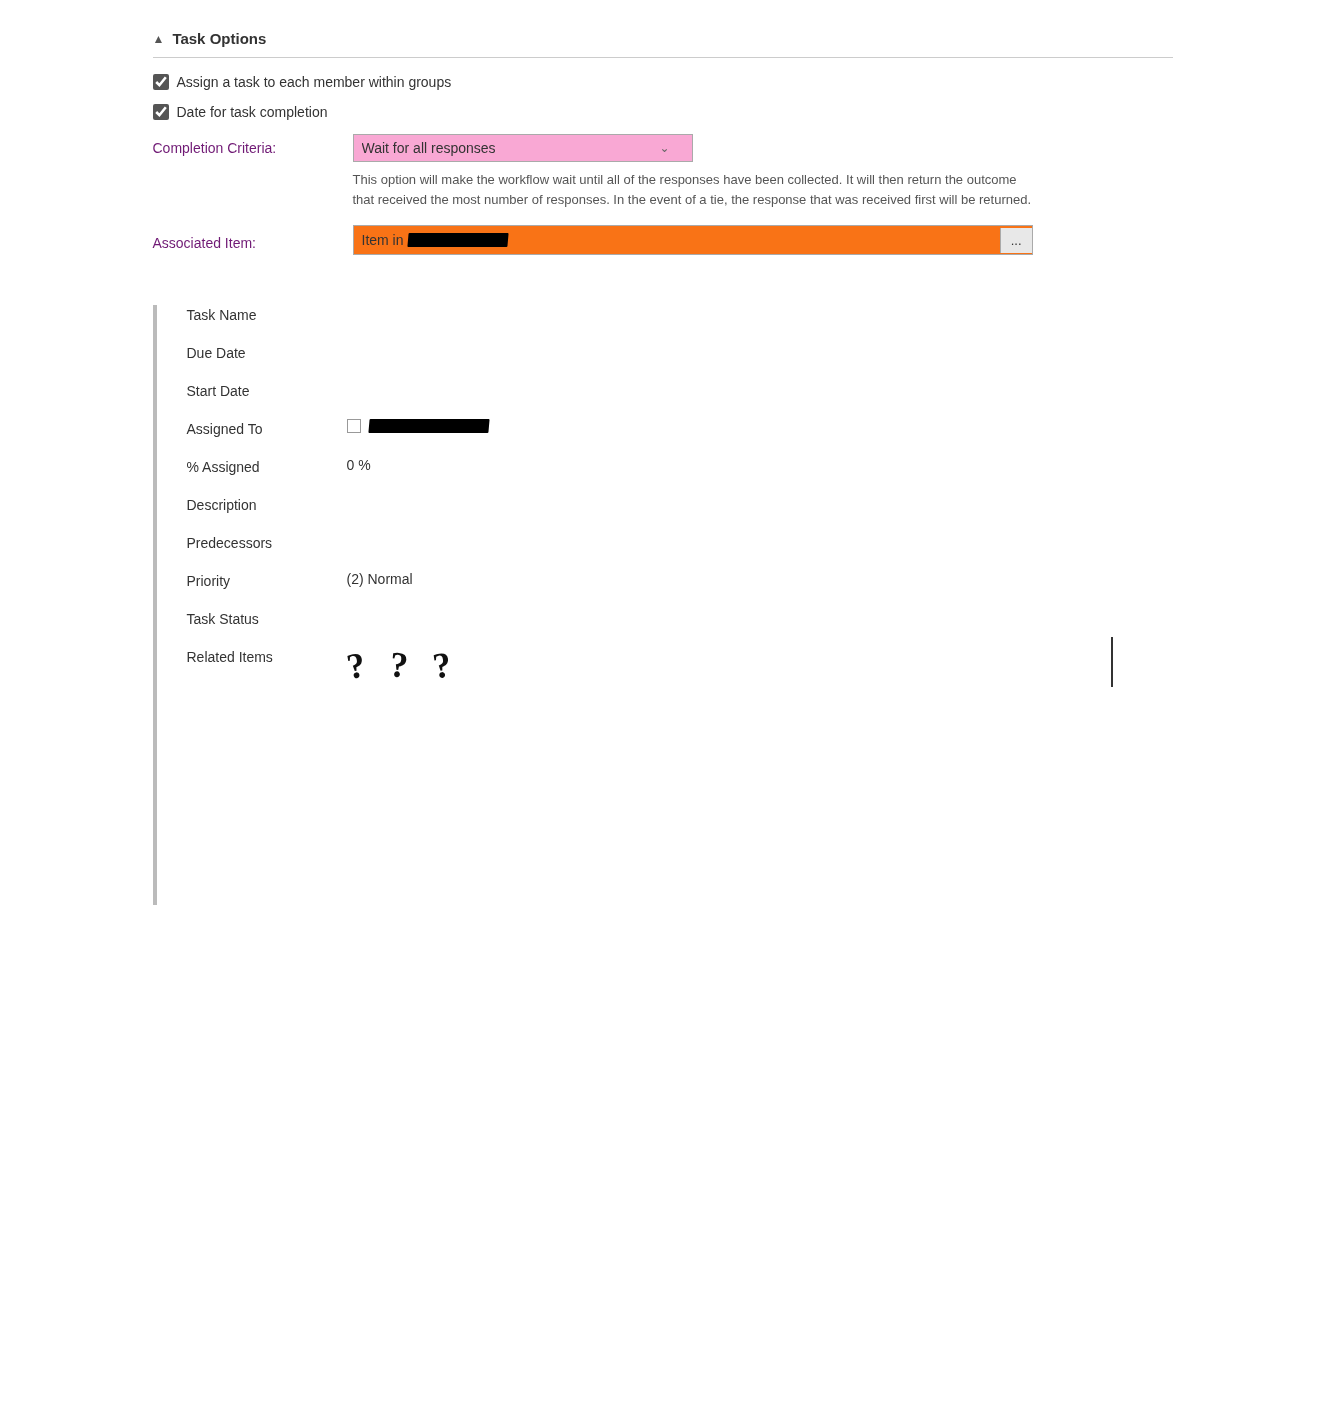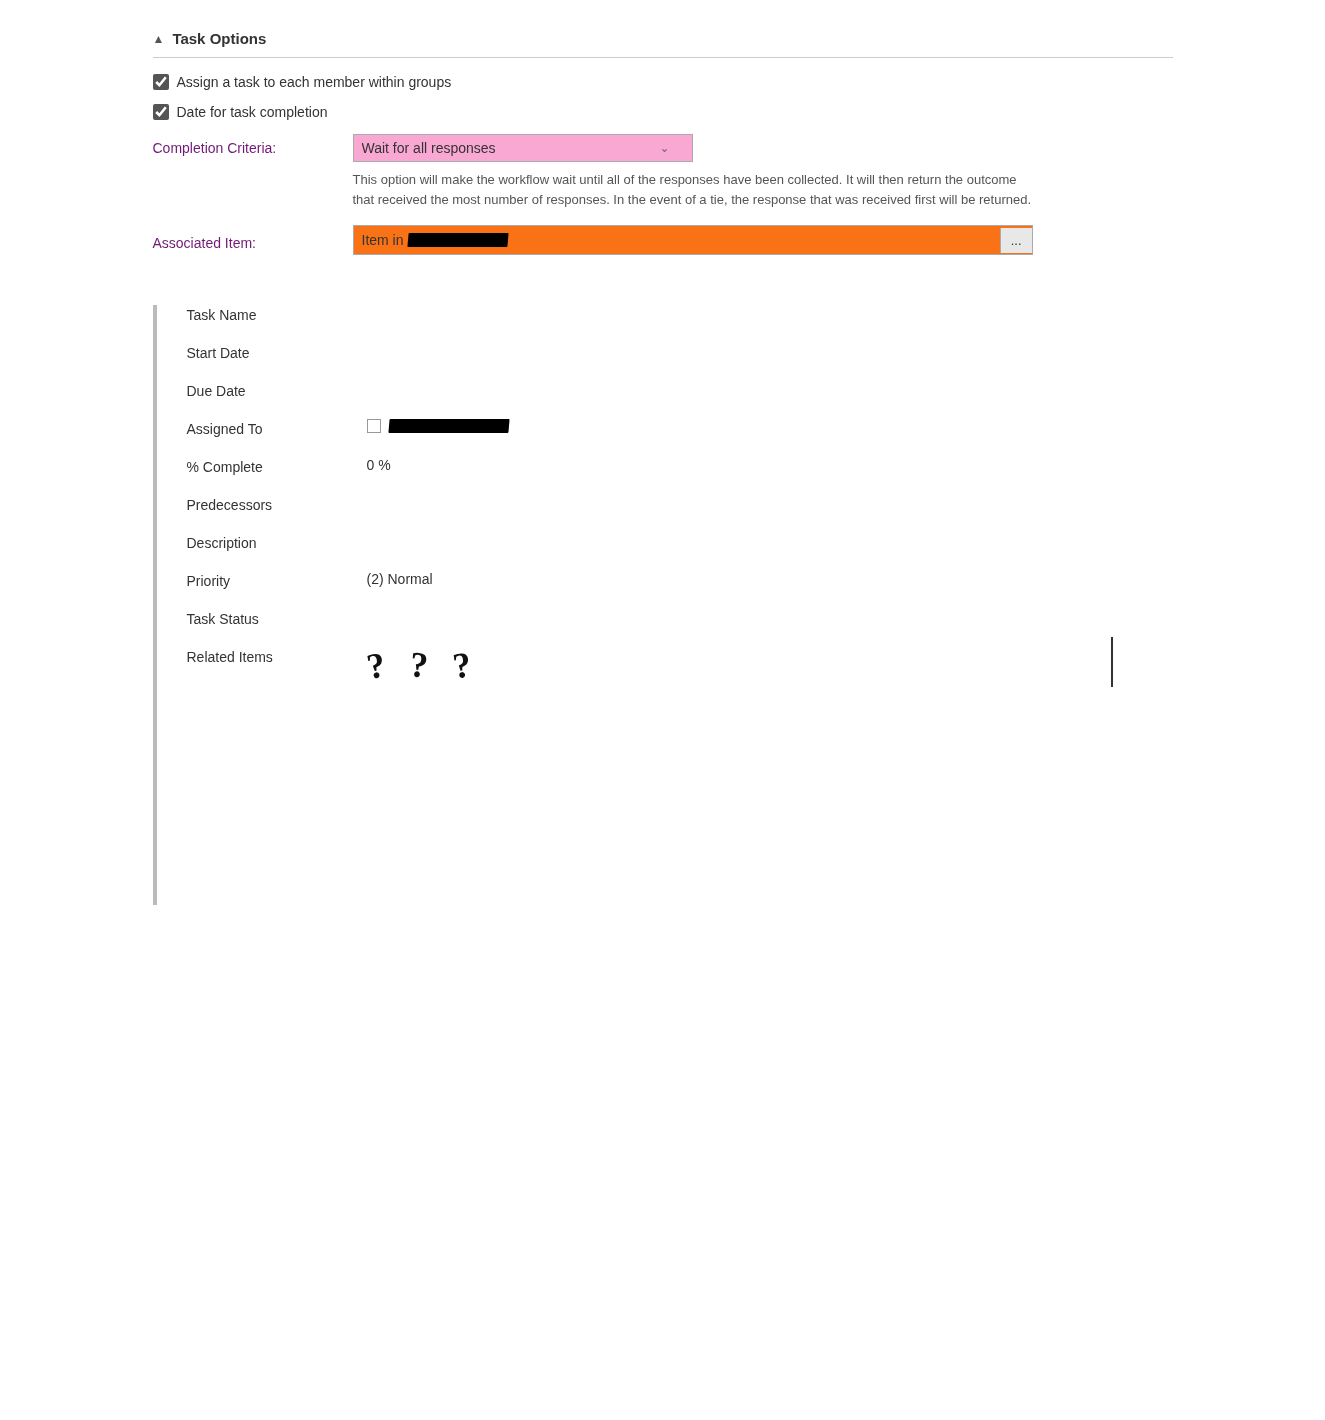--- a/index.html
+++ b/index.html
@@ -151,21 +151,20 @@
 
     
     .task-details {
       flex: 1;
     }
 
     .detail-row {
       display: flex;
       align-items: flex-start;
       margin-bottom: 20px;
-      gap: 20px;
     }
 
     .detail-label {
       width: 160px;
       min-width: 160px;
       font-size: 14px;
       color: #333;
       padding-top: 2px;
     }
 
@@ -282,49 +281,49 @@
 
   <div class="section-divider">
     <div class="vertical-bar"></div>
     <div class="task-details">
 
       <div class="detail-row">
         <div class="detail-label">Task Name</div>
       </div>
 
       <div class="detail-row">
+        <div class="detail-label">Due Date</div>
+        <div class="detail-value"></div>
+      </div>
+
+      <div class="detail-row">
         <div class="detail-label">Start Date</div>
-        <div class="detail-value"></div>
-      </div>
-
-      <div class="detail-row">
-        <div class="detail-label">Due Date</div>
         <div class="detail-value"></div>
       </div>
 
       <div class="detail-row">
         <div class="detail-label">Assigned To</div>
         <div class="detail-value assigned-to-value">
           <div class="person-checkbox"></div>
           <span class="redacted-name"></span>
         </div>
       </div>
 
       <div class="detail-row">
-        <div class="detail-label">% Complete</div>
+        <div class="detail-label">% Assigned</div>
         <div class="detail-value">0 %</div>
       </div>
 
       <div class="detail-row">
+        <div class="detail-label">Description</div>
+        <div class="detail-value"></div>
+      </div>
+
+      <div class="detail-row">
         <div class="detail-label">Predecessors</div>
-        <div class="detail-value"></div>
-      </div>
-
-      <div class="detail-row">
-        <div class="detail-label">Description</div>
         <div class="detail-value"></div>
       </div>
 
       <div class="detail-row">
         <div class="detail-label">Priority</div>
         <div class="detail-value">(2) Normal</div>
       </div>
 
       <div class="detail-row">
         <div class="detail-label">Task Status</div>

